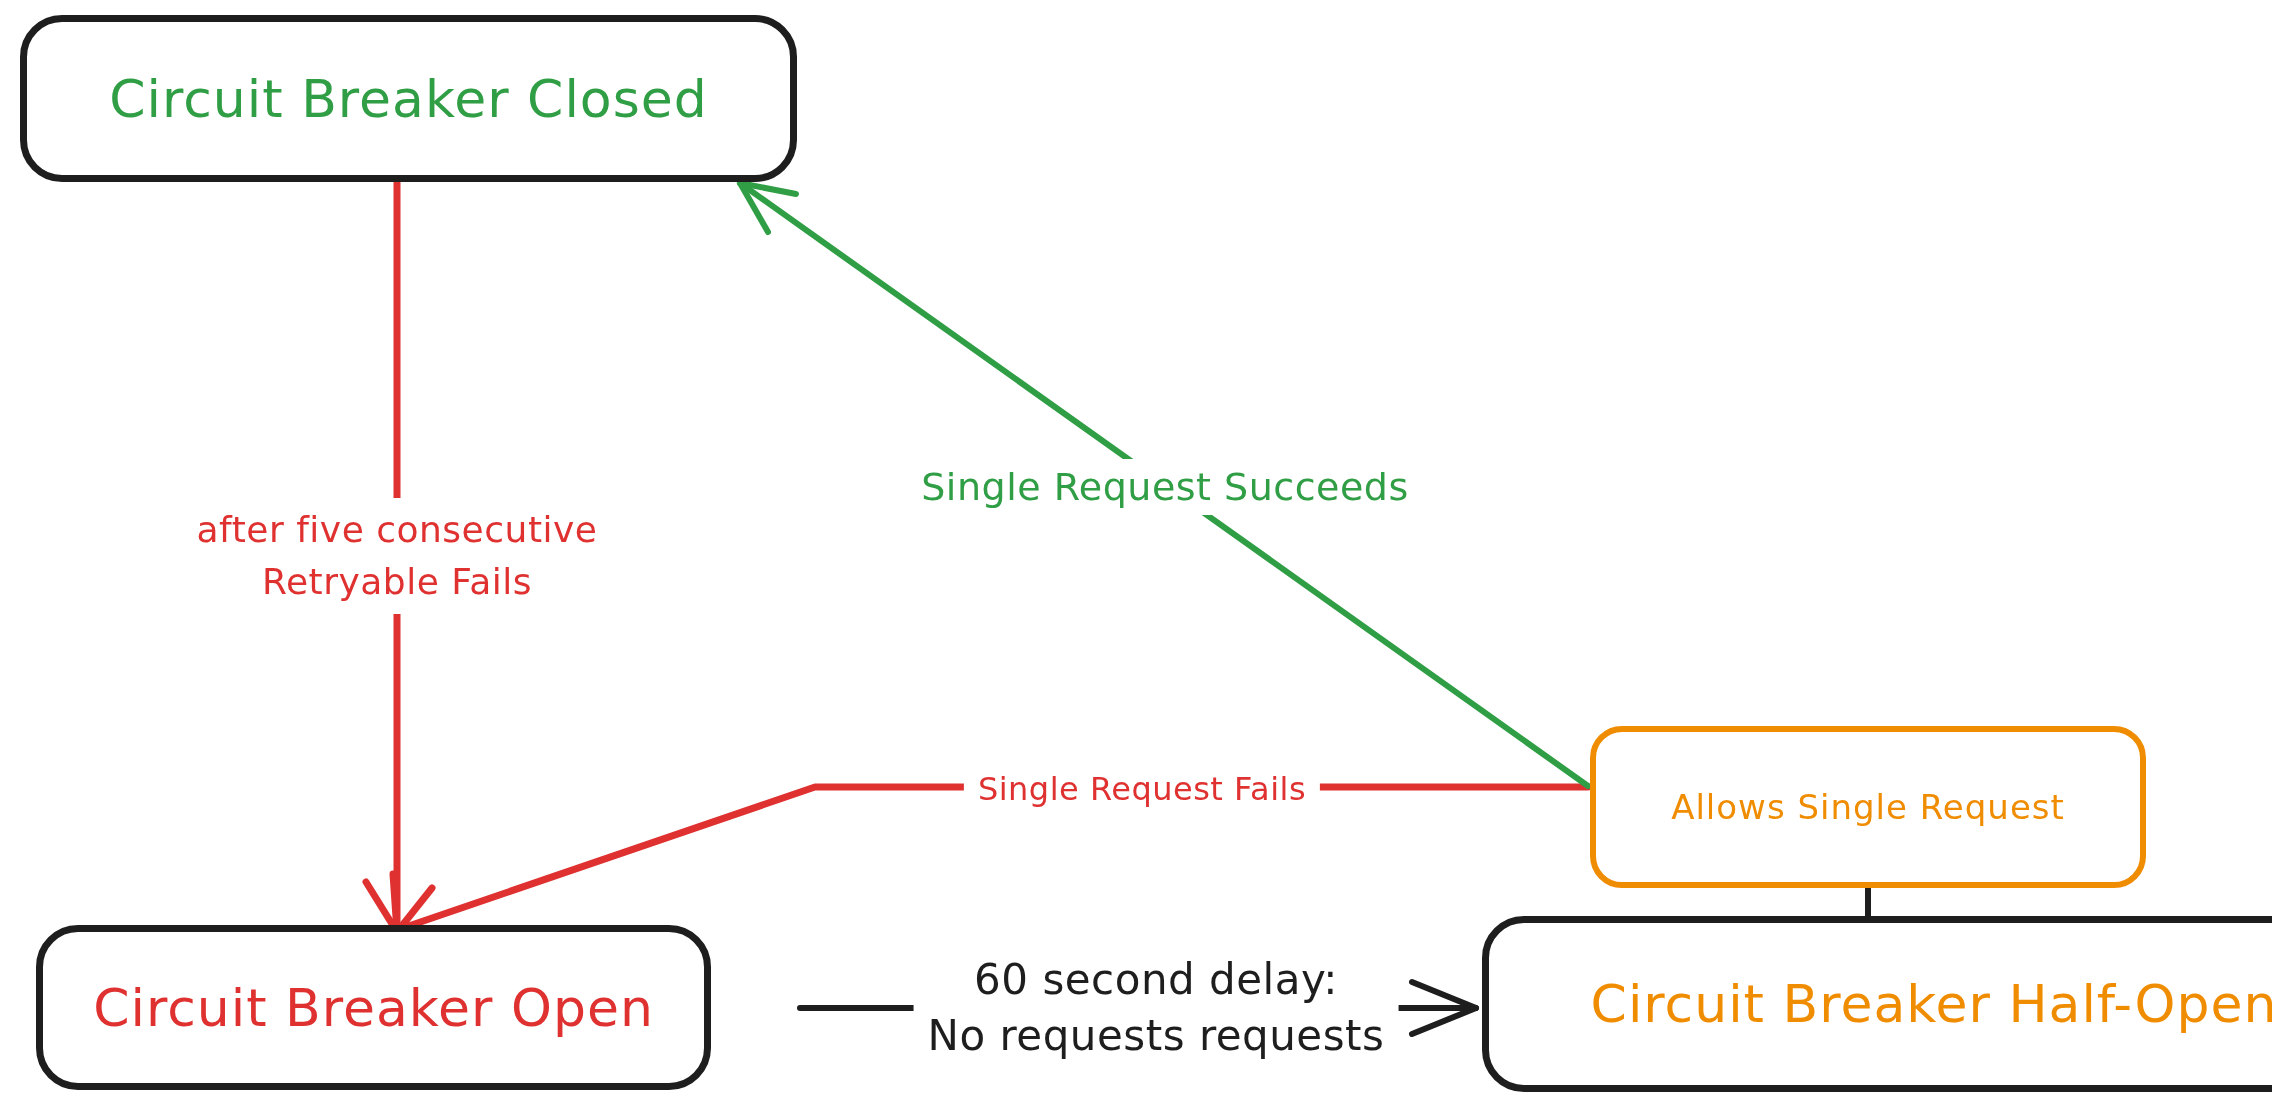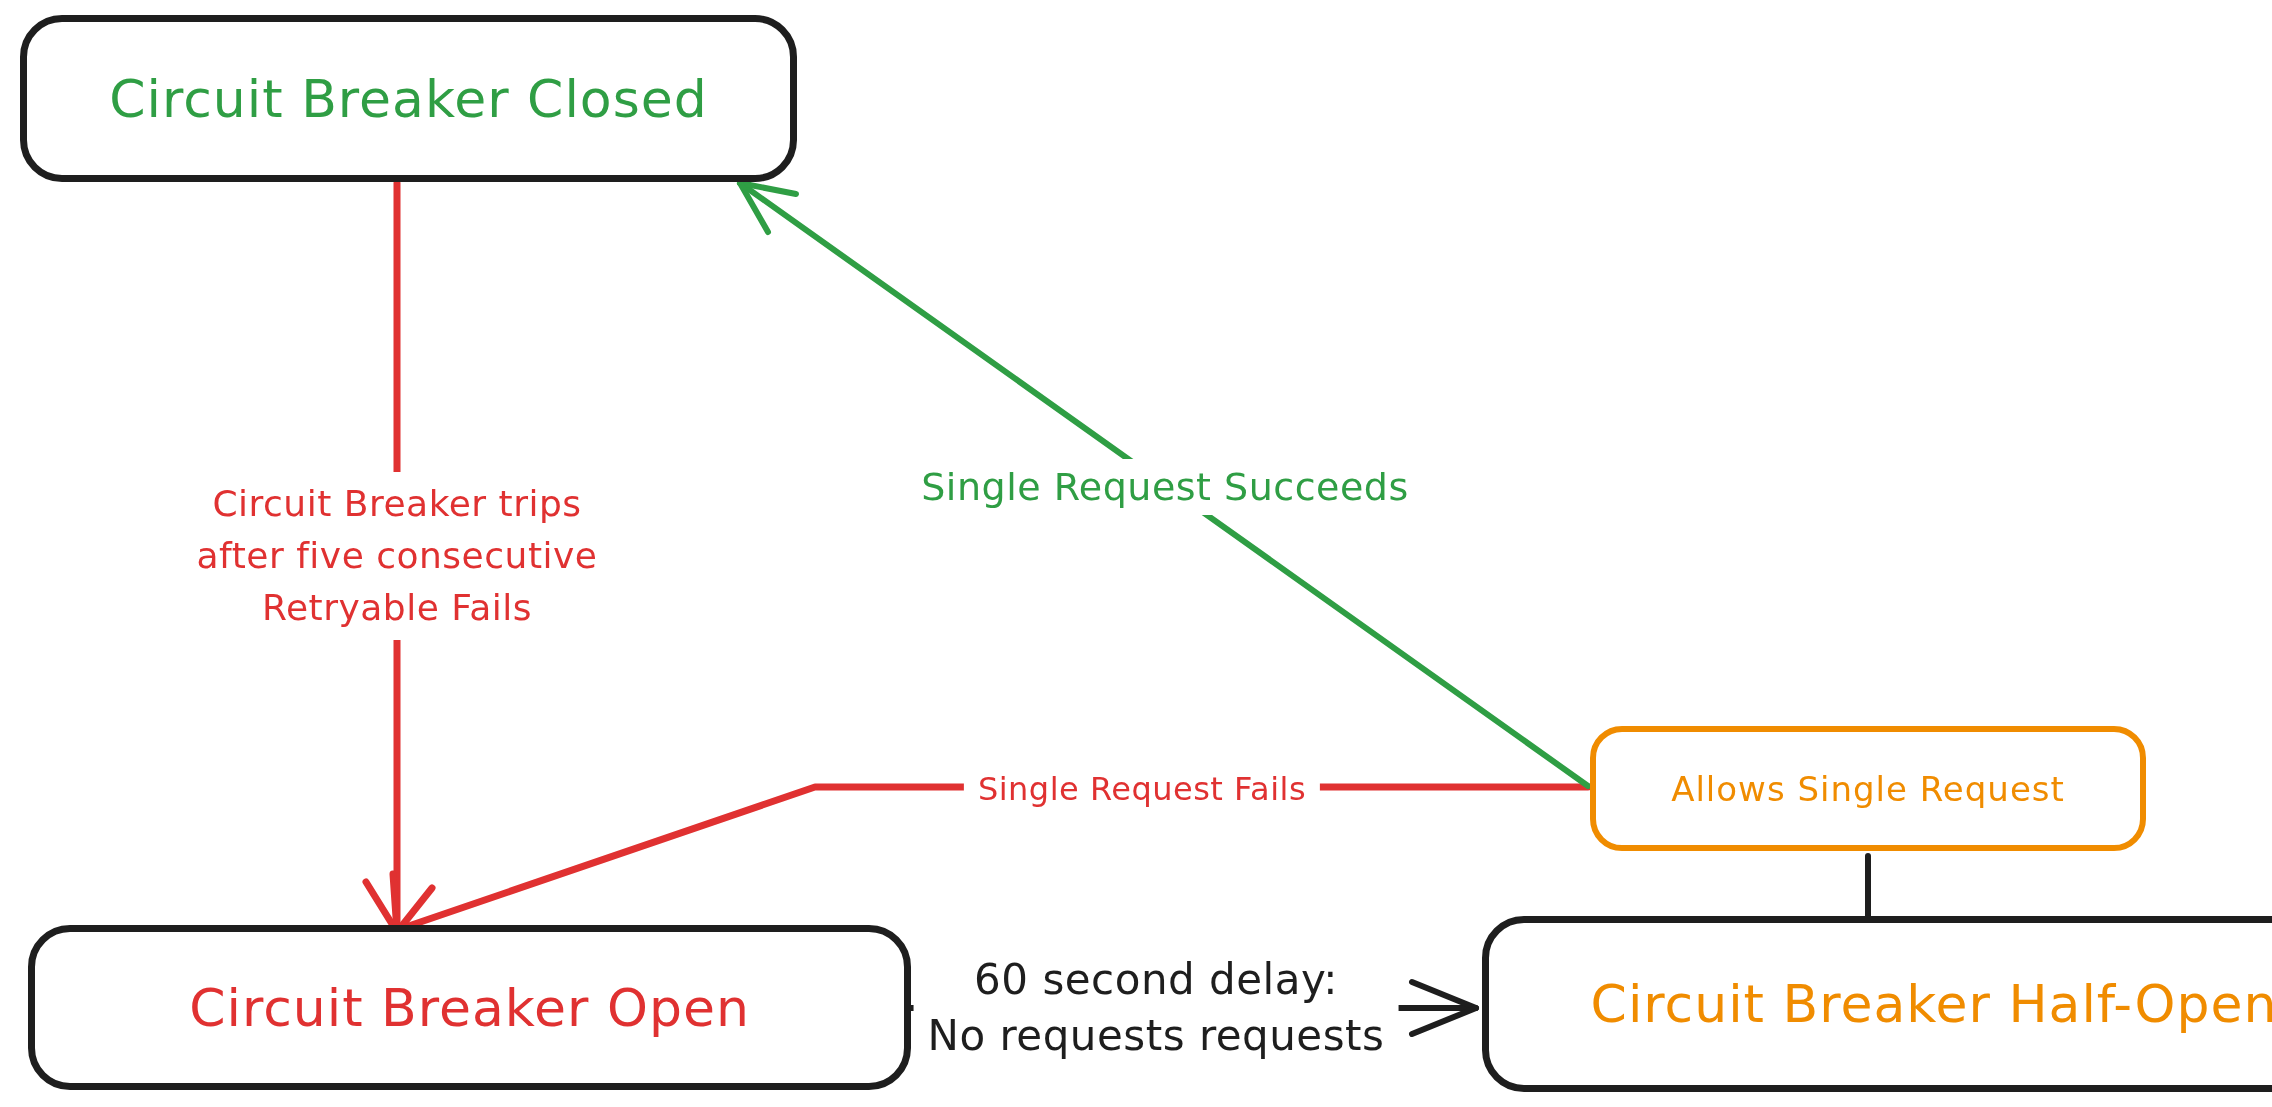--- a/index.html
+++ b/index.html
@@ -9,23 +9,23 @@
   html,body{width:2272px; height:1107px; background:var(--background);
     font-family:"DejaVu Sans","Liberation Sans",sans-serif;}
   .canvas{position:relative; width:2272px; height:1107px; overflow:hidden; background:var(--background);}
   svg.edges{position:absolute; left:0; top:0; z-index:1;}
 
   .node{position:absolute; z-index:3; background:var(--background);
     display:flex; align-items:center; justify-content:center;
     border:7px solid var(--ink); border-radius:42px;
     font-size:52px; letter-spacing:1px; white-space:nowrap;}
   .node-closed  {left:20px;   top:15px;  width:777px; height:167px; color:var(--green);align-items:center;}
-  .node-open    {left:28px;   top:925px; width:883px; height:165px; color:var(--red);}
+  .node-open    {left:36px;   top:925px; width:675px; height:165px; color:var(--red);}
   .node-half    {left:1482px; top:916px; width:904px; height:176px; color:var(--orange);}
-  .node-allows  {left:1590px; top:726px; width:556px; height:125px;
+  .node-allows  {left:1590px; top:726px; width:556px; height:162px;
                  border:6px solid var(--orange); border-radius:32px;
                  color:var(--orange); font-size:34px;}
 
   .edge-label{position:absolute; z-index:2; transform:translate(-50%,-50%);
     background:var(--background); text-align:center; white-space:nowrap;
     padding:6px 14px; letter-spacing:0.5px;}
   .label-trips   {left:397px;  top:556px;  color:var(--red);   font-size:36px; line-height:52px;}
   .label-succeeds{left:1165px; top:487px;  color:var(--green); font-size:38px;}
   .label-fails   {left:1142px; top:789px;  color:var(--red);   font-size:32px;}
   .label-delay   {left:1156px; top:1008px; color:var(--ink);   font-size:42px; line-height:56px;}
@@ -65,21 +65,20 @@
         <line x1="1476" y1="1008" x2="1412" y2="1034"></line>
       </g>
     </g>
 
     <g stroke="var(--ink)" stroke-width="6">
       <line x1="1868" y1="856" x2="1868" y2="916"></line>
     </g>
   </svg>
 
   <div class="edge-label label-trips">
-    <div>Circuit Breaker trips</div>
     <div>after five consecutive</div>
     <div>Retryable Fails</div>
   </div>
 
   <div class="edge-label label-succeeds">Single Request Succeeds</div>
 
   <div class="edge-label label-fails">Single Request Fails</div>
 
   <div class="edge-label label-delay">
     <div>60 second delay:</div>

